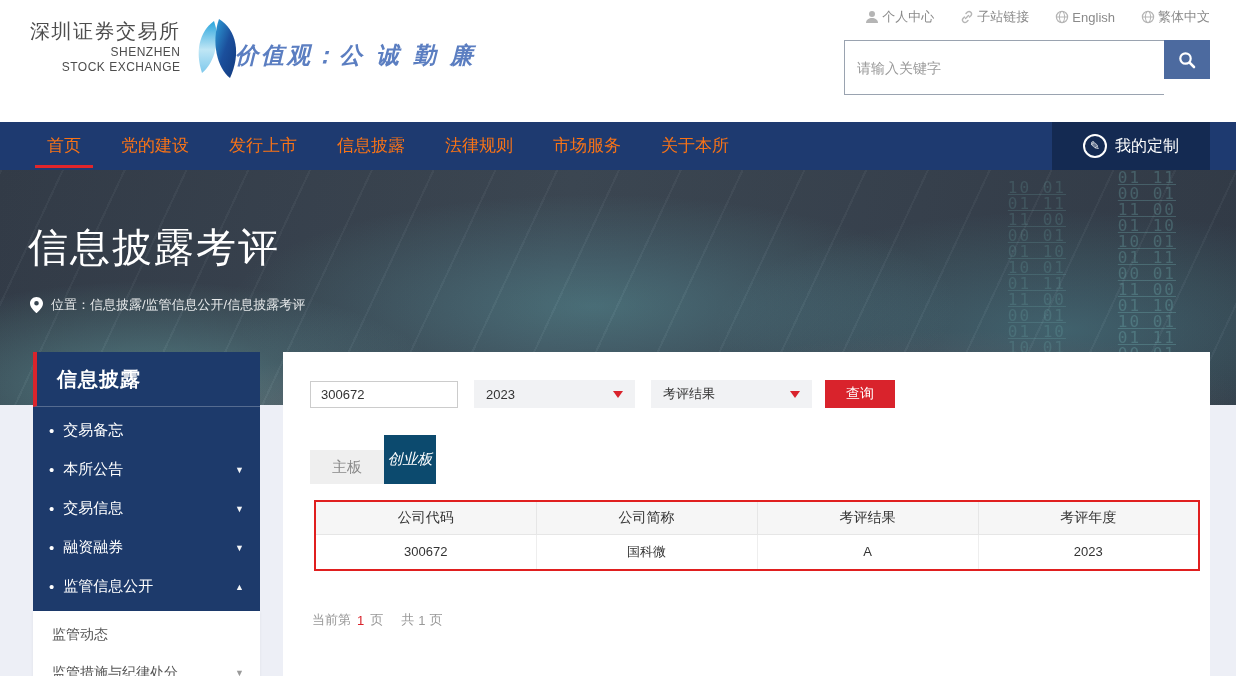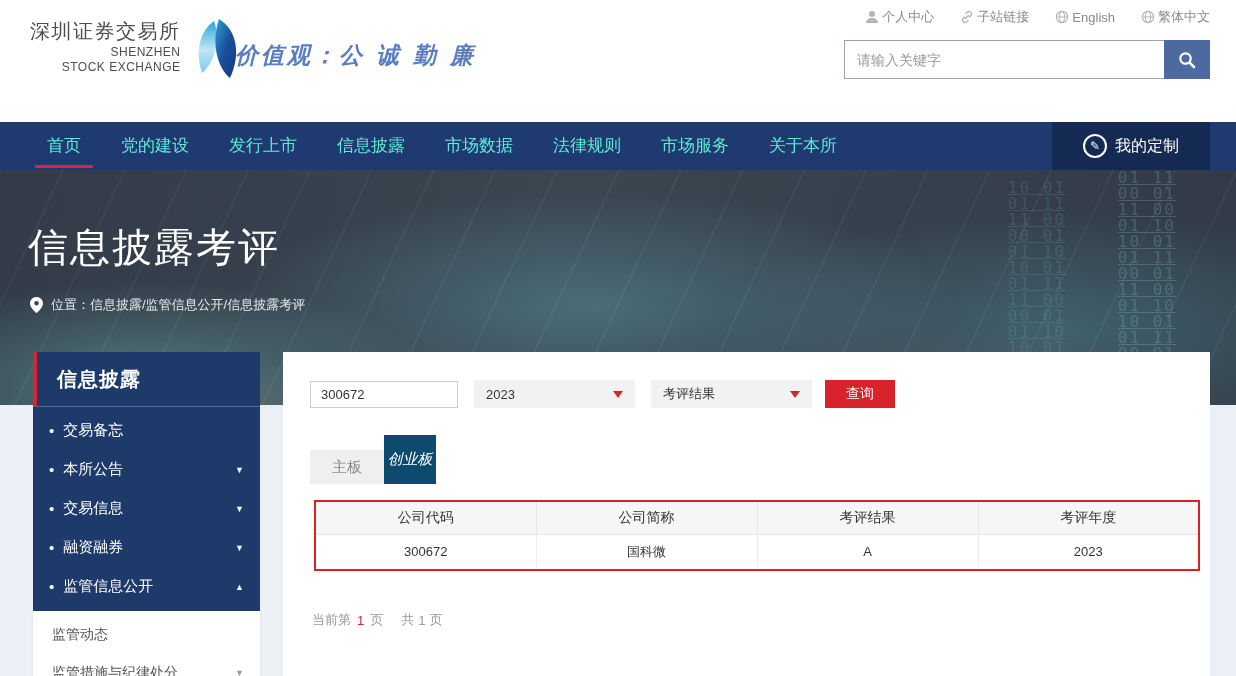--- a/index.html
+++ b/index.html
@@ -7,34 +7,34 @@
   body { font-family:"Liberation Sans","DejaVu Sans",sans-serif; background:#edeff6; position:relative; }
 
   
   .site-header { position:absolute; top:0; left:0; width:1236px; height:122px; background:#ffffff; z-index:5; }
 
   .topbar { position:absolute; top:8px; right:26px; display:flex; gap:26px; align-items:center; }
   .topbar-link { display:flex; align-items:center; gap:3px; color:#8a8a8a; font-size:13px; cursor:pointer; }
   .topbar-link svg { display:block; }
 
   .search-area { position:absolute; top:40px; right:26px; display:flex; }
-  .search-input { width:320px; height:39px; border:1px solid #9aa3b0; border-right:none; padding:0 12px; font-size:14px; color:#000000; outline:none; }
+  .search-input { width:320px; height:55px; border:1px solid #9aa3b0; border-right:none; padding:0 12px; font-size:14px; color:#000000; outline:none; }
   .search-input::placeholder { color:#999; }
   .search-btn { width:46px; height:39px; background:#4c6a9f; border:none; display:flex; align-items:center; justify-content:center; cursor:pointer; }
 
   .logo-block { position:absolute; left:30px; top:18px; display:flex; align-items:flex-start; }
   .logo-text { display:flex; flex-direction:column; align-items:flex-end; }
   .logo-cn { font-size:20px; color:#4d4d4d; letter-spacing:1.5px; font-weight:500; }
   .logo-en { font-size:12px; color:#4d4d4d; letter-spacing:0.5px; line-height:15px; }
   .logo-mark { margin-left:8px; }
   .slogan { position:absolute; left:235px; top:40px; font-family:"DejaVu Serif","Liberation Serif",serif; font-style:italic; font-weight:bold; font-size:23px; color:#5b7ec1; letter-spacing:3px; }
 
   
   .main-nav { position:absolute; top:122px; left:0; width:1236px; height:48px; background:#1e3a70; display:flex; align-items:stretch; padding-left:35px; z-index:6; }
-  .nav-item { color:#5eead4; font-size:17px; line-height:48px; padding:0 12px; margin-right:16px; position:relative; cursor:pointer; white-space:nowrap; }
+  .nav-item { color:#f97316; font-size:17px; line-height:48px; padding:0 12px; margin-right:16px; position:relative; cursor:pointer; white-space:nowrap; }
   .nav-item.active::after { content:""; position:absolute; left:0; right:0; bottom:2px; height:3px; background:#e0252b; }
   .nav-custom { position:absolute; right:26px; top:0; width:158px; height:48px; background:#142a52; display:flex; align-items:center; justify-content:center; gap:8px; cursor:pointer; }
   .nav-custom-icon { width:24px; height:24px; border:2px solid #fff; border-radius:50%; display:flex; align-items:center; justify-content:center; color:#fff; font-size:12px; }
   .nav-custom-label { color:#fff; font-size:16px; }
 
   
   .banner { position:absolute; top:170px; left:0; width:1236px; height:235px; overflow:hidden; z-index:1;
     background:
       radial-gradient(ellipse 420px 150px at 12% 92%, rgba(125,216,214,0.40), rgba(125,216,214,0) 70%),
       radial-gradient(ellipse 520px 160px at 48% 58%, rgba(106,196,203,0.33), rgba(106,196,203,0) 70%),
@@ -158,21 +158,20 @@
         </svg>
     </button>
   </div>
 </header>
 
 <nav class="main-nav">
   <div class="nav-item active">首页</div>
   <div class="nav-item">党的建设</div>
   <div class="nav-item">发行上市</div>
   <div class="nav-item">信息披露</div>
-  <div class="nav-item">市场数据</div>
   <div class="nav-item">法律规则</div>
   <div class="nav-item">市场服务</div>
   <div class="nav-item">关于本所</div>
   <div class="nav-custom">
     <span class="nav-custom-icon">✎</span>
     <span class="nav-custom-label">我的定制</span>
   </div>
 </nav>
 
 <section class="banner">

